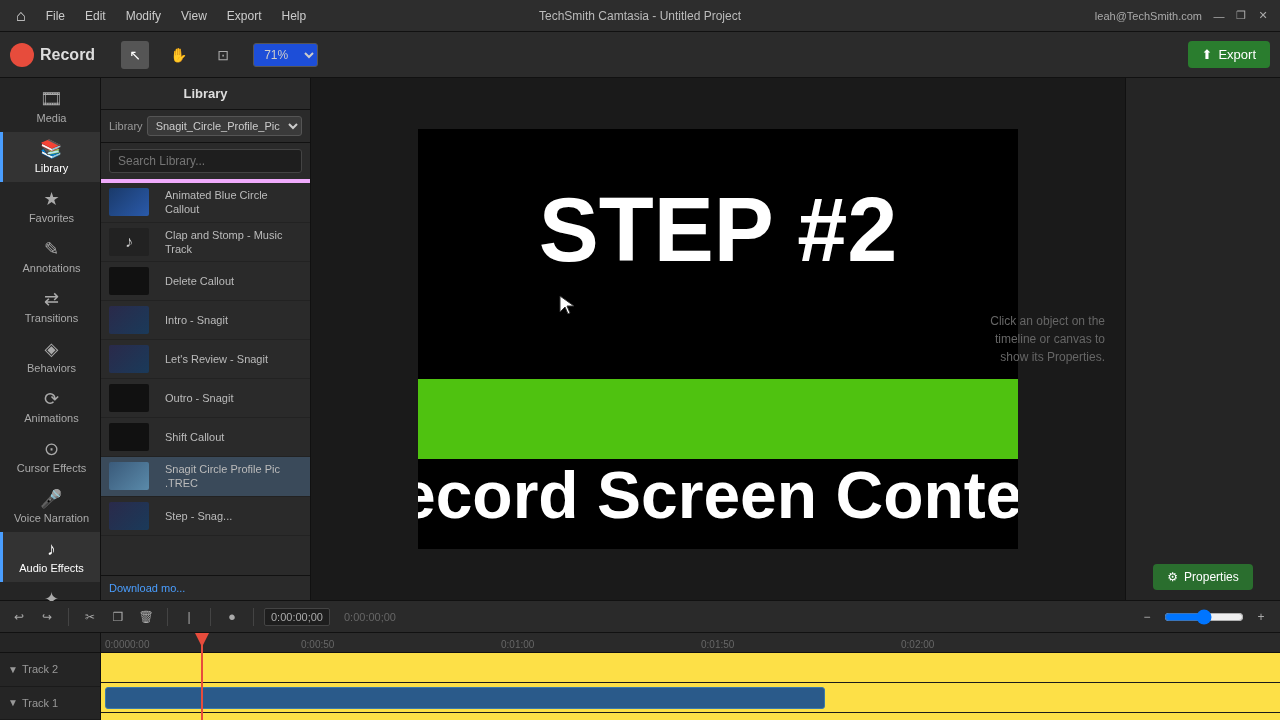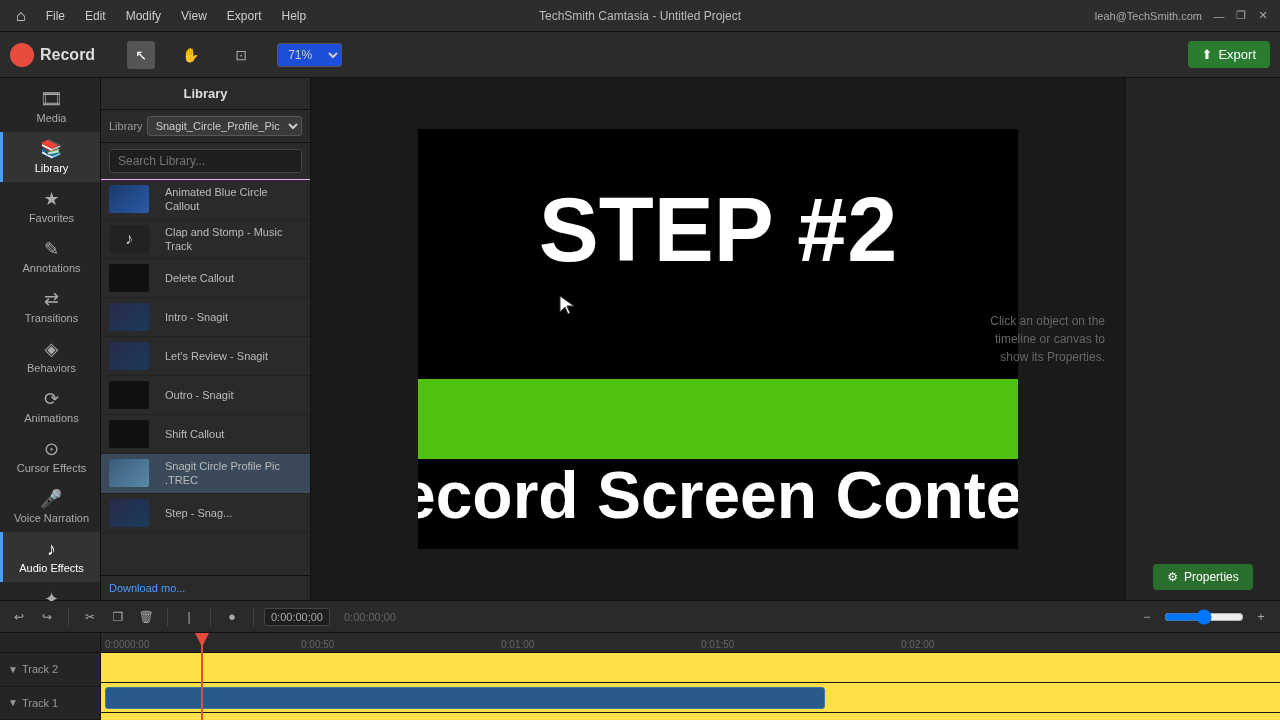--- a/index.html
+++ b/index.html
@@ -51,21 +51,21 @@
       font-size: 11px;
     }
 
     
     #toolbar {
       height: 46px;
       background: #2b2b2b;
       display: flex;
       align-items: center;
       padding: 0 10px;
-      gap: 22px;
+      gap: 16px;
       border-bottom: 1px solid #111;
     }
     #toolbar .logo-area {
       display: flex;
       align-items: center;
       gap: 6px;
       margin-right: 10px;
     }
     #toolbar .logo-icon {
       width: 24px; height: 24px;
@@ -188,21 +188,21 @@
       background: #3a3a3a;
       border: 1px solid #555;
       color: #ccc;
       padding: 2px 4px;
       border-radius: 3px;
       font-size: 11px;
       cursor: pointer;
     }
     #library-panel .search-row {
       padding: 6px 8px;
-      border-bottom: 1px solid #f0abfc;
+      border-bottom: 4px solid #f0abfc;
     }
     #library-panel .search-input {
       width: 100%;
       background: #1e1e1e;
       border: 1px solid #444;
       color: #ccc;
       padding: 4px 8px;
       border-radius: 3px;
       font-size: 12px;
     }

